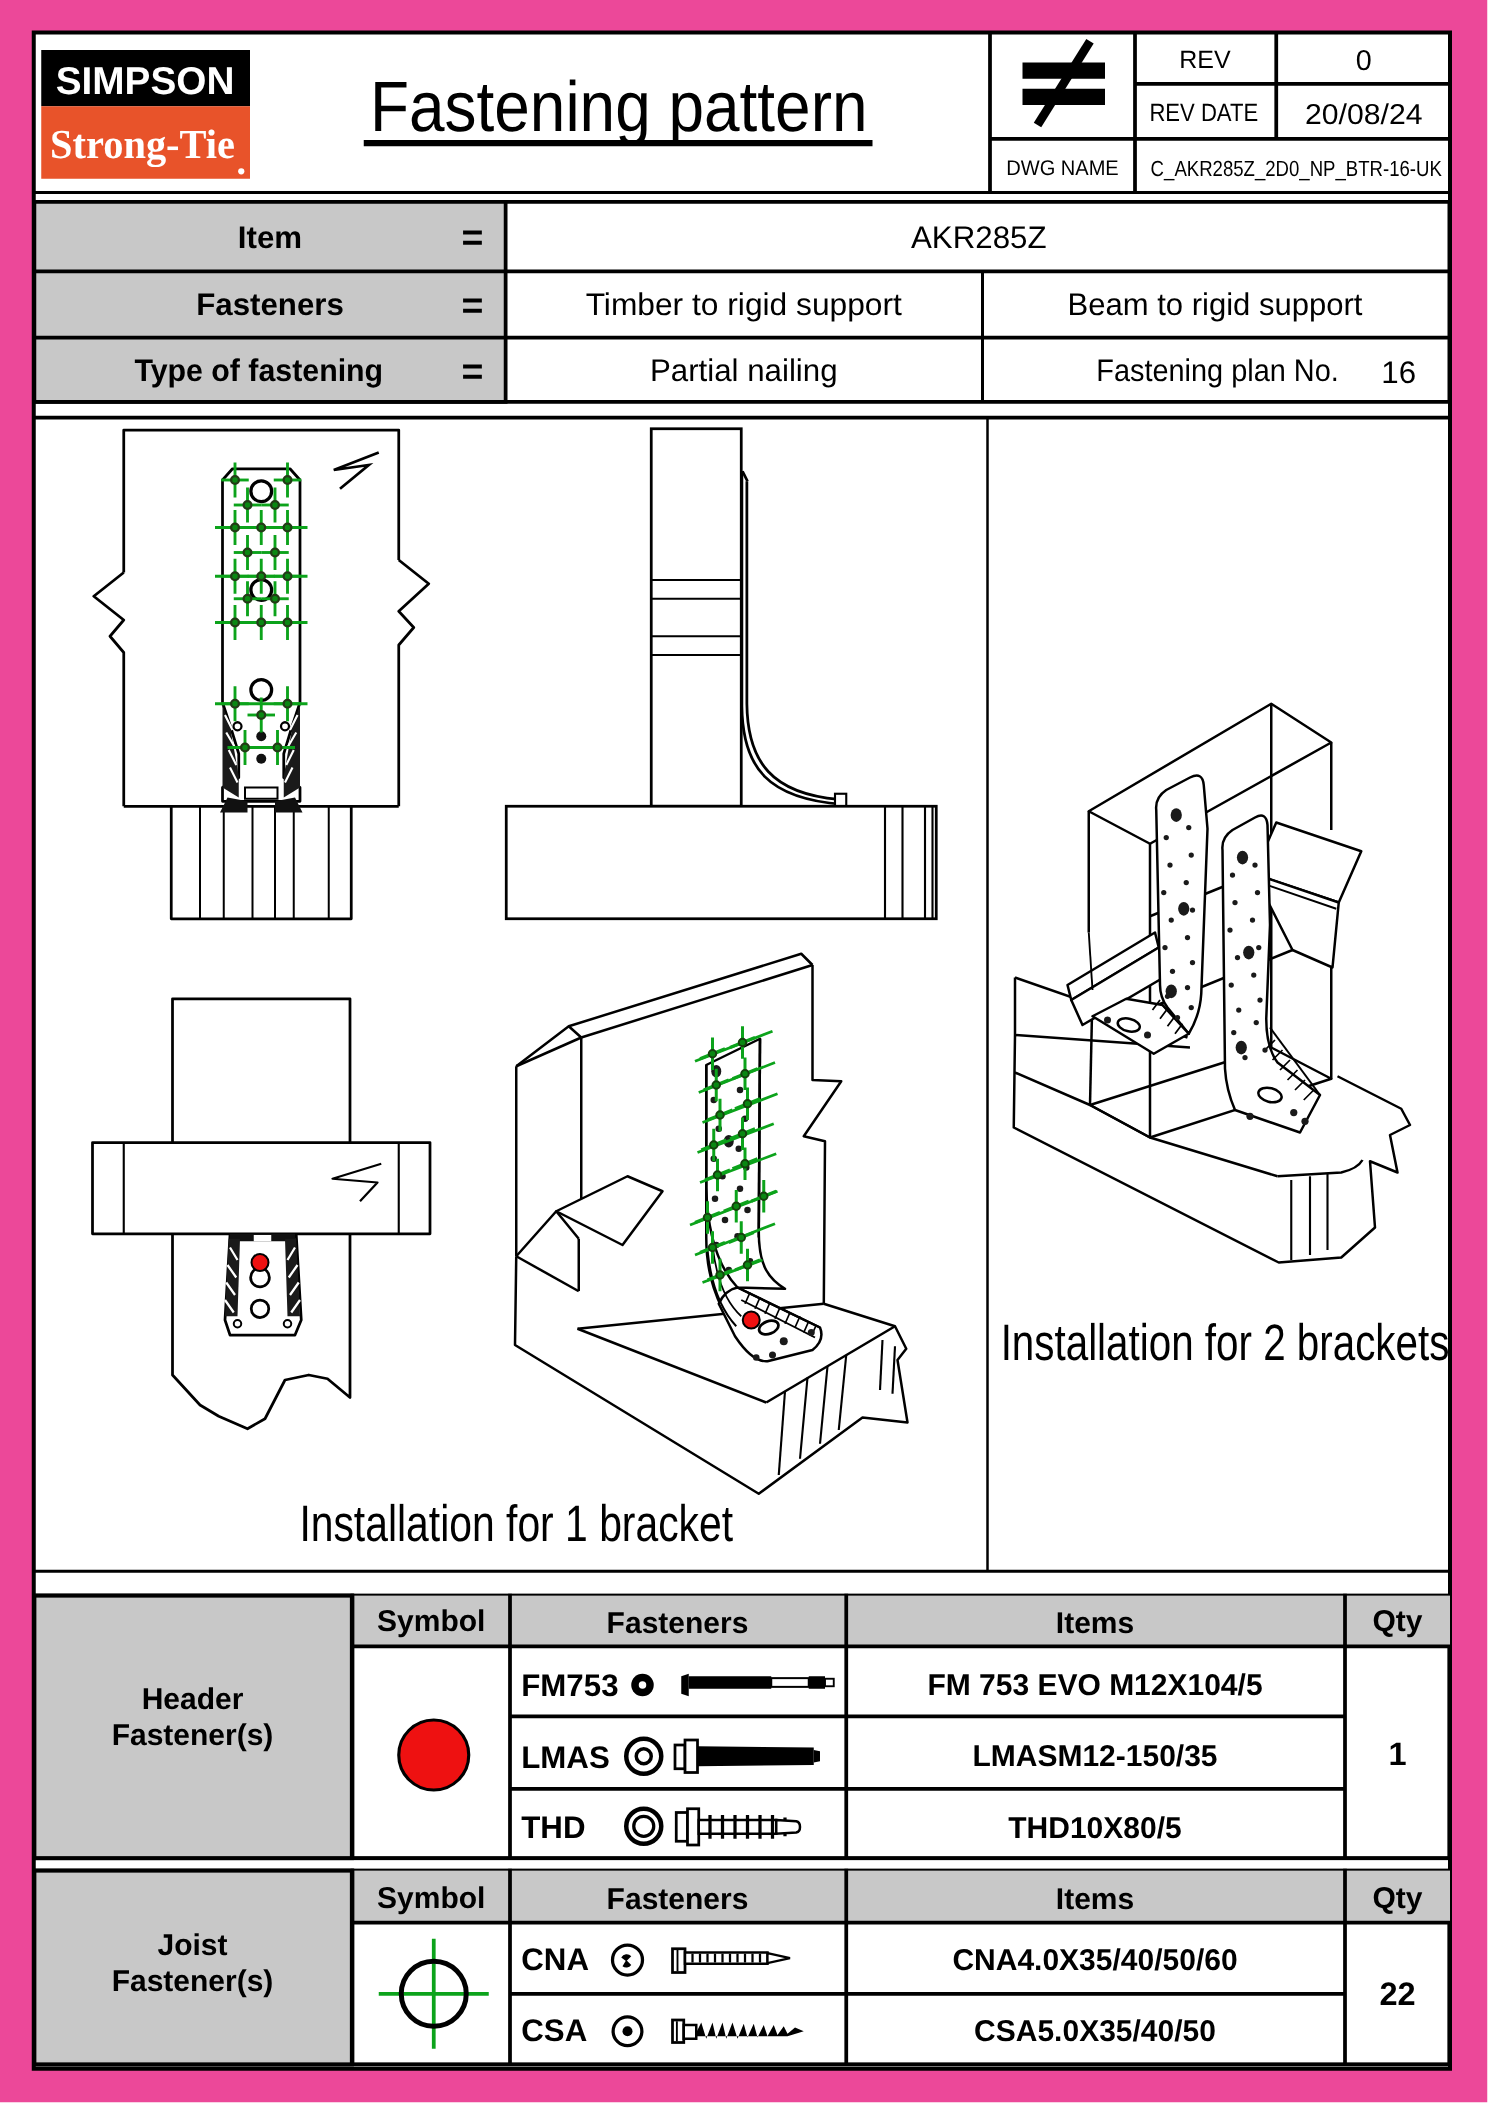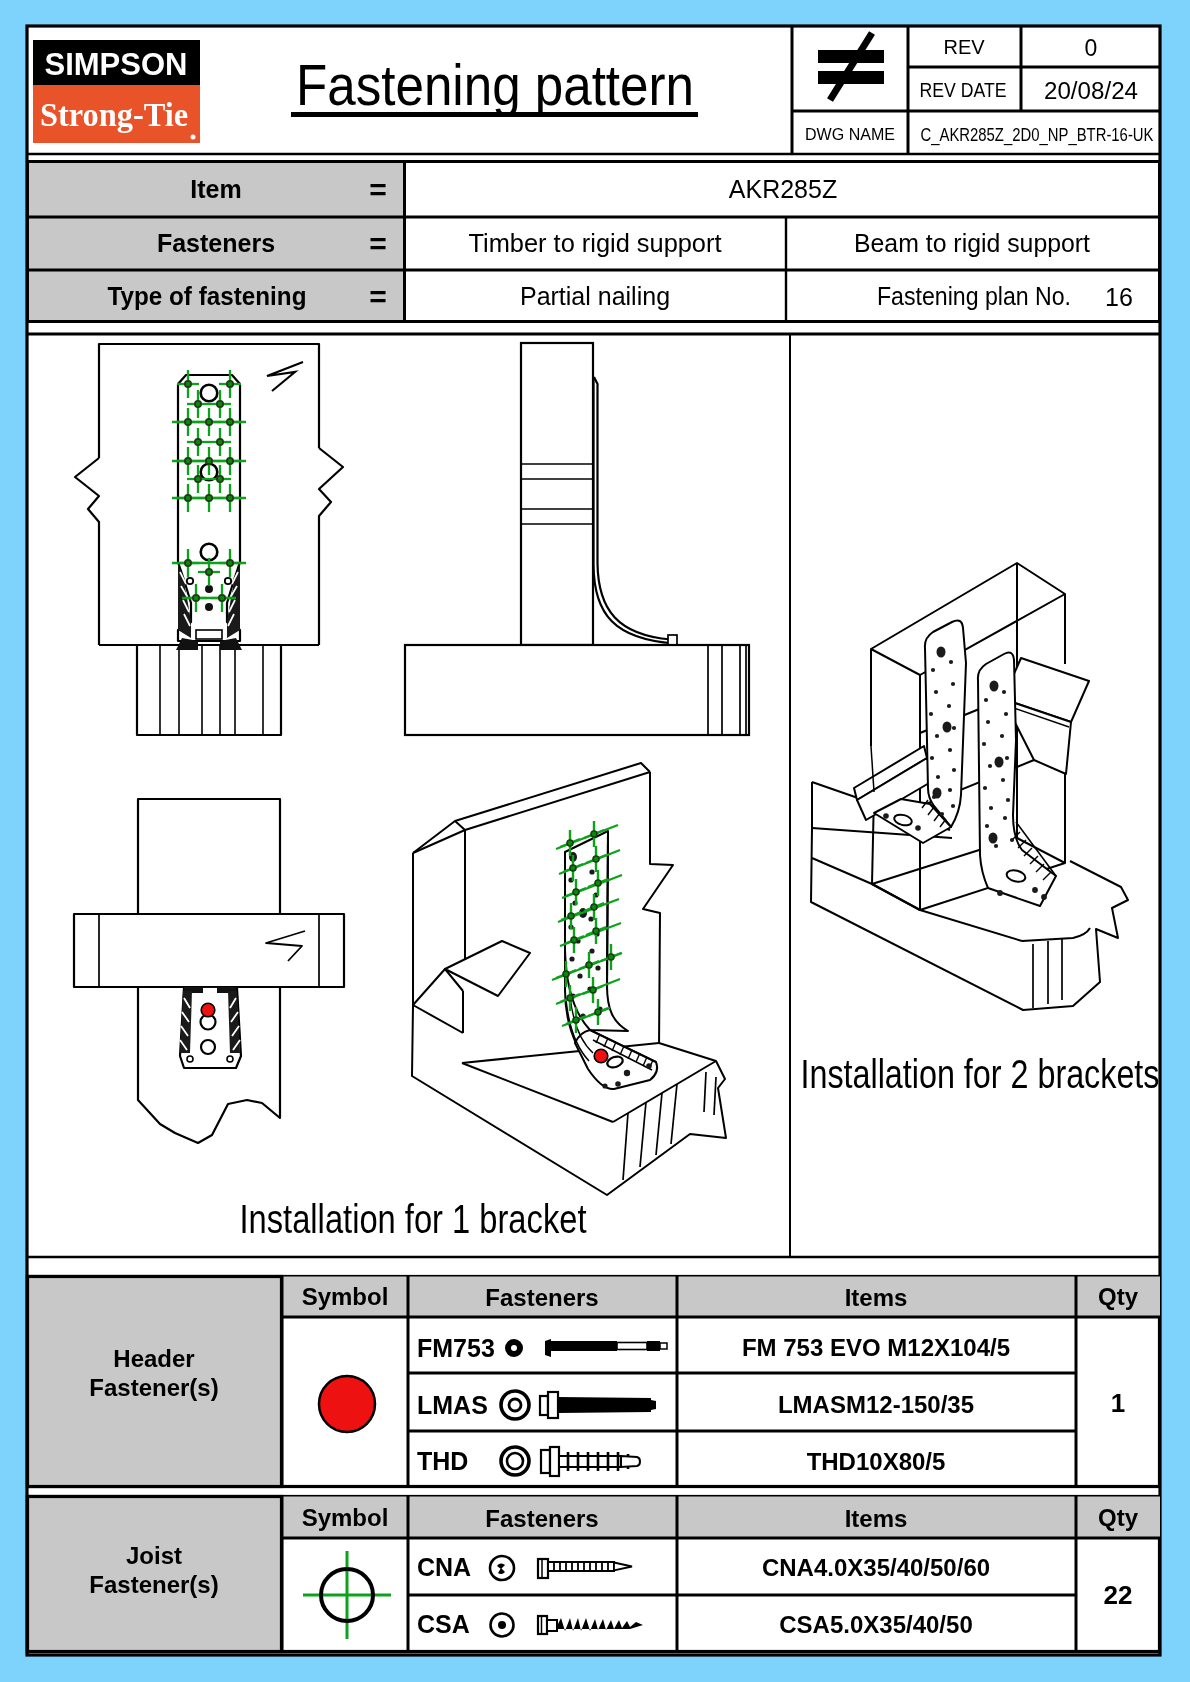--- a/index.html
+++ b/index.html
@@ -1,16 +1,16 @@
 <!DOCTYPE html>
 <html><head>
 <meta charset="utf-8">
 <style>
 html,body{margin:0;padding:0;background:#fff;}
-#page{position:relative;width:1190px;height:1682px;background:#7dd3fc;overflow:hidden;}
+#page{position:relative;width:1190px;height:1682px;background:#ec4899;overflow:hidden;}
 svg{position:absolute;left:0;top:0;}
 text{font-family:"Liberation Sans",sans-serif;}
 .st{font-family:"Liberation Serif",serif;}
 </style>
 </head>
 <body>
 <div id="page">
 <svg width="1190" height="1682" viewBox="0 0 1190 1682">
 <defs>
 <g id="gs">

